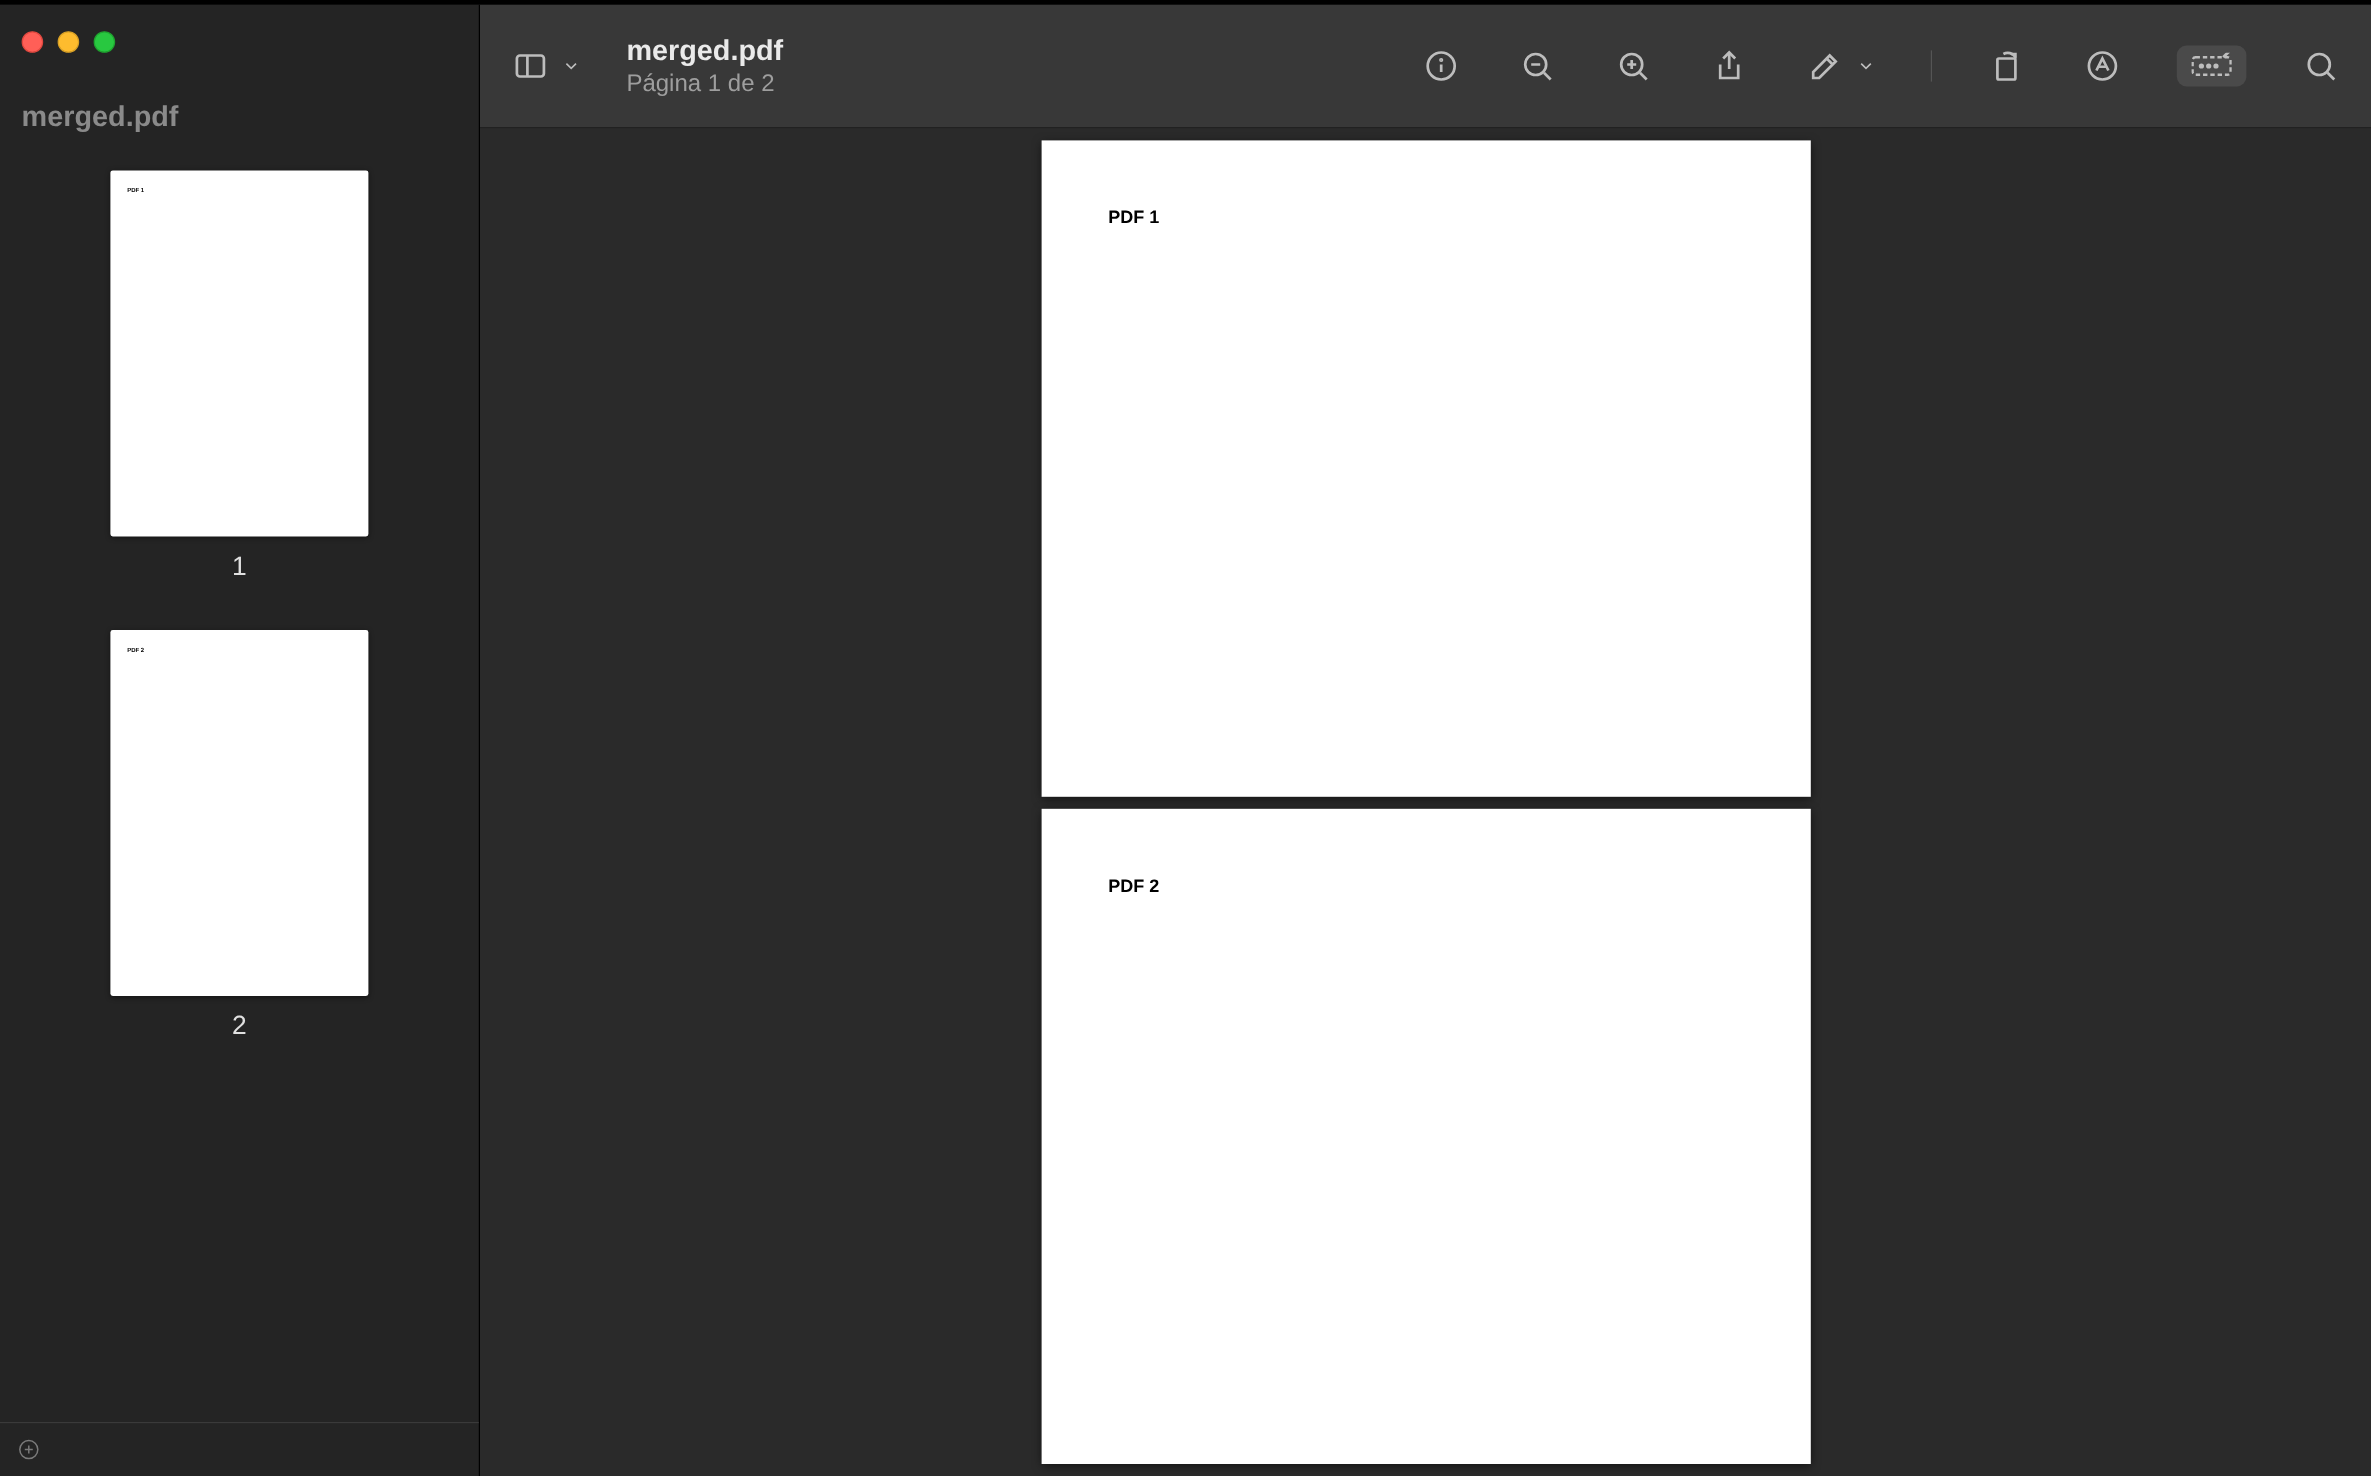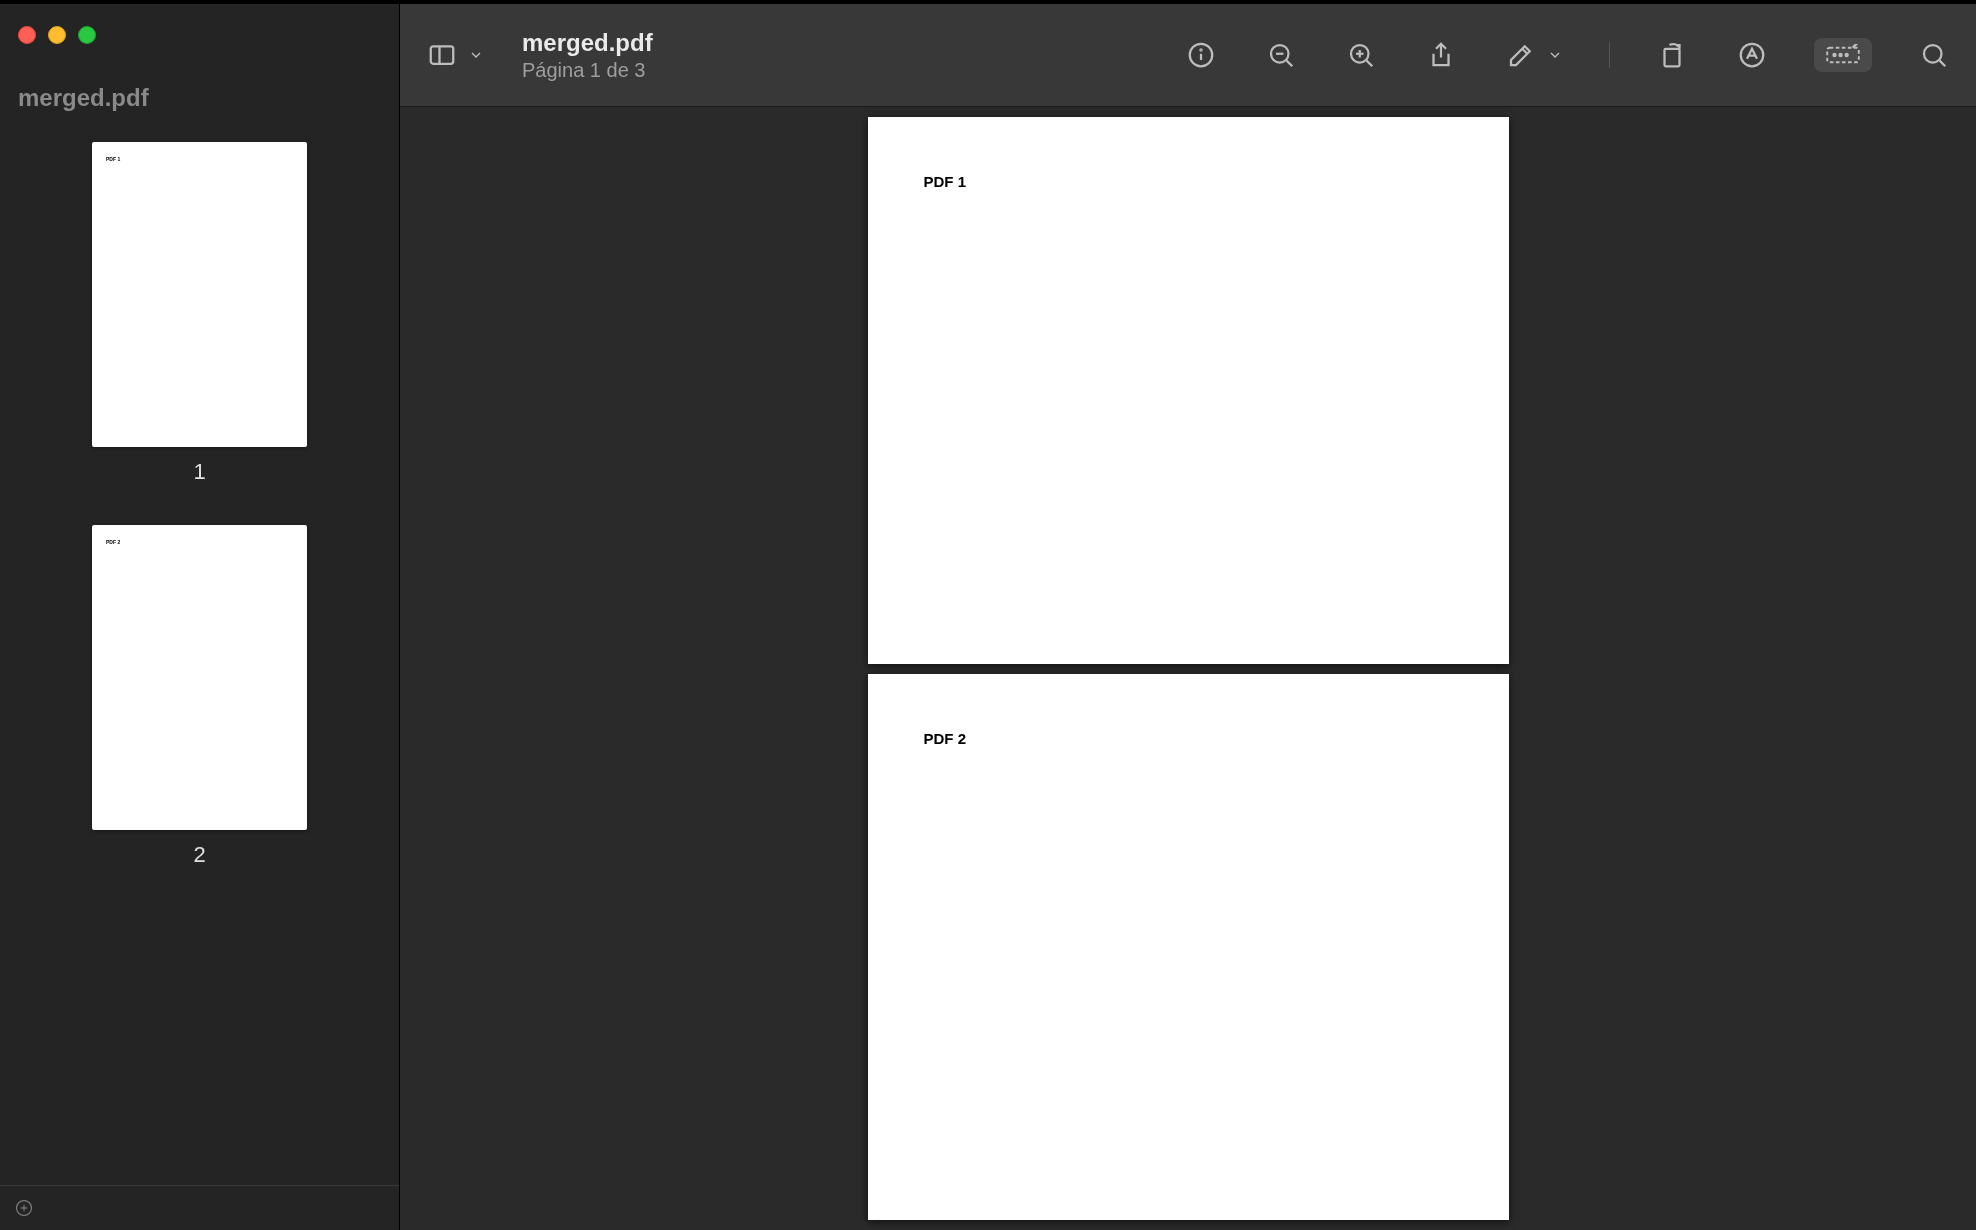--- a/index.html
+++ b/index.html
@@ -250,21 +250,21 @@
         </div>
         <div class="tb-icon" style="width:20px">
           <svg viewBox="0 0 24 24" fill="none" stroke="currentColor" stroke-width="2" style="width:16px;height:16px">
             <polyline points="6 9 12 15 18 9"></polyline>
           </svg>
         </div>
       </div>
 
       <div class="tb-title-block">
         <div class="tb-title">merged.pdf</div>
-        <div class="tb-subtitle">Página 1 de 3</div>
+        <div class="tb-subtitle">Página 1 de 2</div>
       </div>
 
       <div class="tb-spacer"></div>
 
       <div class="tb-right">
         <div class="tb-icon">
           <svg viewBox="0 0 24 24" fill="none" stroke="currentColor" stroke-width="1.8">
             <circle cx="12" cy="12" r="9"></circle>
             <line x1="12" y1="11" x2="12" y2="16"></line>
             <circle cx="12" cy="8" r="0.5" fill="currentColor"></circle>

